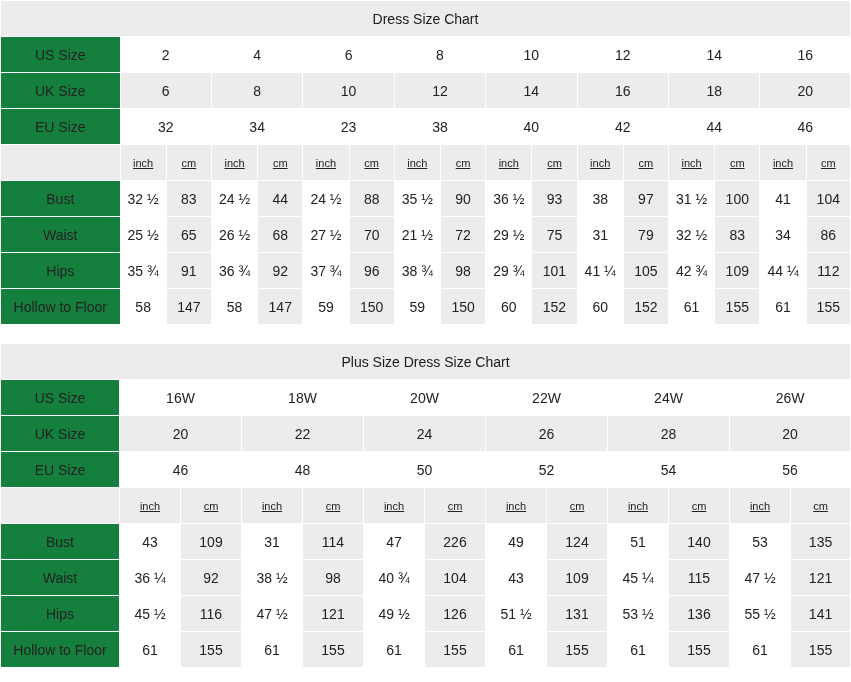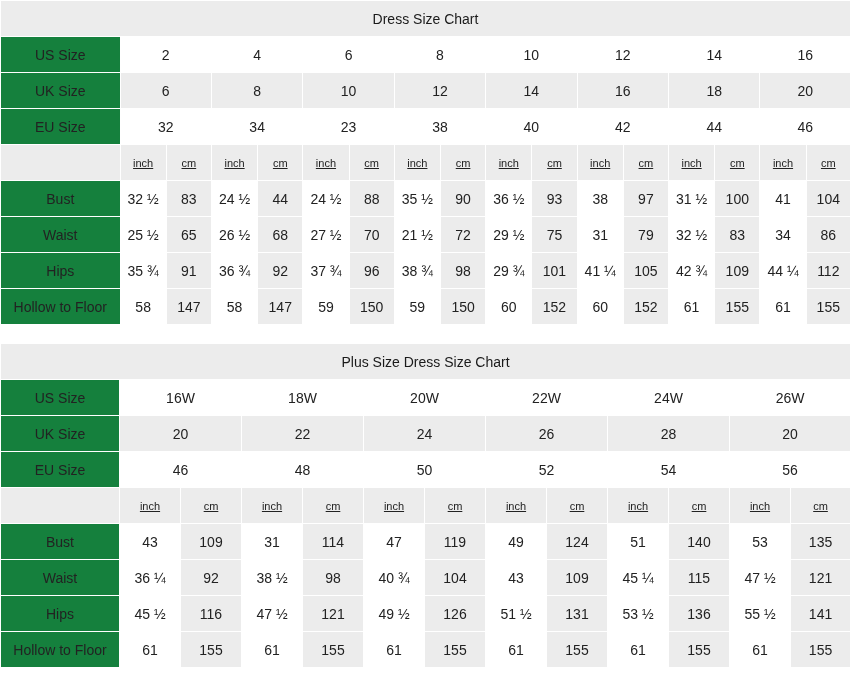--- a/index.html
+++ b/index.html
@@ -281,21 +281,21 @@
       <td class="cell-grey">inch</td>
       <td class="cell-grey">cm</td>
     </tr>
     <tr>
       <td class="row-label">Bust</td>
       <td class="cell-white">43</td>
       <td class="cell-grey">109</td>
       <td class="cell-white">31</td>
       <td class="cell-grey">114</td>
       <td class="cell-white">47</td>
-      <td class="cell-grey">119</td>
+      <td class="cell-grey">226</td>
       <td class="cell-white">49</td>
       <td class="cell-grey">124</td>
       <td class="cell-white">51</td>
       <td class="cell-grey">140</td>
       <td class="cell-white">53</td>
       <td class="cell-grey">135</td>
     </tr>
     <tr>
       <td class="row-label">Waist</td>
       <td class="cell-white">36 ¼</td>

